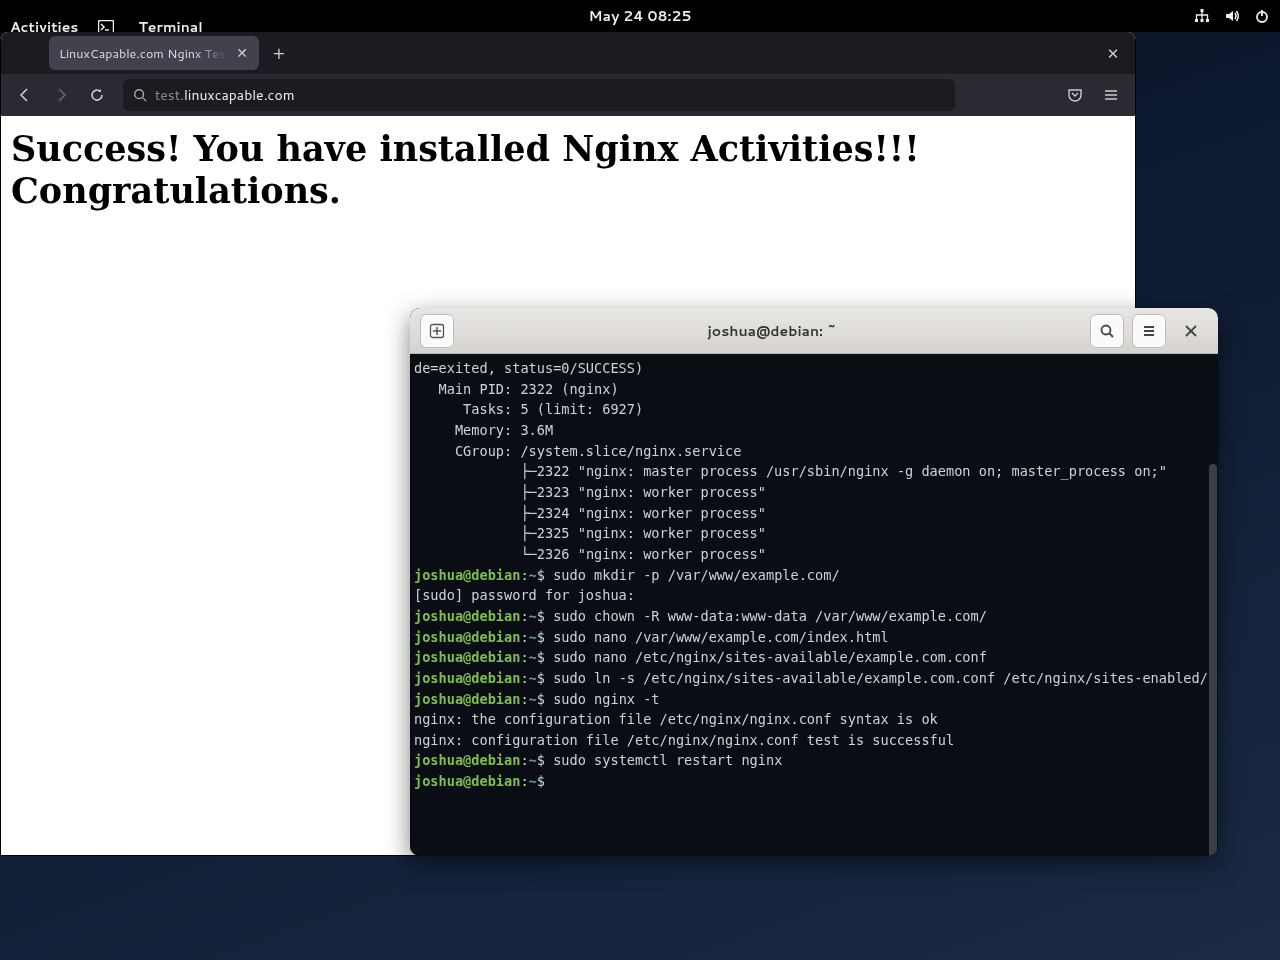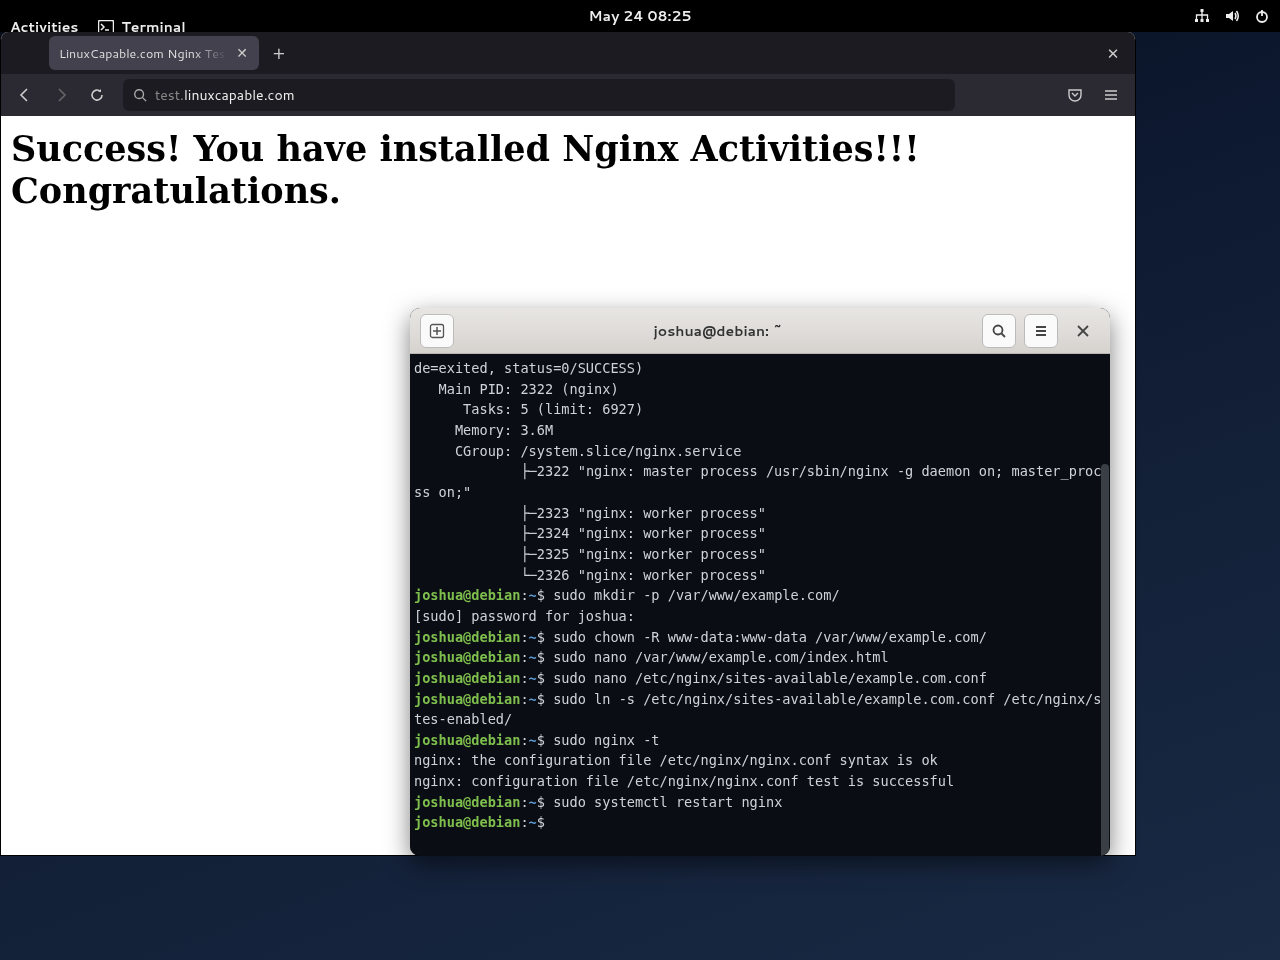--- a/index.html
+++ b/index.html
@@ -4,21 +4,21 @@
 <style>
   * { margin: 0; padding: 0; box-sizing: border-box; }
   html, body { width: 1280px; height: 960px; overflow: hidden; font-family: "Cantarell", "DejaVu Sans", sans-serif; }
   body { background: linear-gradient(160deg, #060b17 0%, #0d1930 40%, #1a2a44 100%); position: relative; }
 
   
   .topbar { height: 32px; background: #000; color: #eee; display: flex; align-items: center; padding: 0 10px; font-size: 14px; font-weight: 600; }
   .topbar .left { display: flex; align-items: flex-end; gap: 20px; margin-top: 22px; }
   .topbar .center { position: absolute; left: 50%; transform: translateX(-50%); }
   .topbar .right { margin-left: auto; display: flex; align-items: center; gap: 14px; }
-  .topbar .app { display: flex; align-items: center; gap: 7px; }
+  .topbar .app { display: flex; align-items: center; gap: 24px; }
   .topbar svg, .topbar .tray svg { display: block; }
 
   
   .firefox { position: absolute; top: 32px; left: 0; width: 1136px; height: 824px; background: #fff; display: flex; flex-direction: column; border-radius: 8px 8px 0 0; overflow: hidden; border: 1px solid #000; border-top: none; }
   .ff-tabbar { height: 42px; background: #1c1b22; display: flex; align-items: center; padding: 0 8px; gap: 6px; }
   .ff-spacer { width: 34px; }
   .ff-tab { background: #42414d; color: #ddd; height: 34px; border-radius: 6px; display: flex; align-items: center; padding: 0 8px 0 10px; gap: 6px; font-size: 12.5px; width: 210px; overflow: hidden; }
   .ff-tab .tab-title { flex: 1; white-space: nowrap; overflow: hidden; text-overflow: clip; mask-image: linear-gradient(to right, #000 80%, transparent 100%); -webkit-mask-image: linear-gradient(to right, #000 80%, transparent 100%); }
   .ff-tab .tab-close { width: 18px; height: 18px; display: flex; align-items: center; justify-content: center; color: #ccc; font-size: 14px; }
   .ff-newtab { color: #ccc; width: 28px; height: 28px; display: flex; align-items: center; justify-content: center; font-size: 18px; }
@@ -27,21 +27,21 @@
   .ff-btn { width: 32px; height: 32px; display: flex; align-items: center; justify-content: center; color: #ccc; border-radius: 4px; }
   .ff-btn.disabled { color: #666; }
   .ff-urlbar { flex: 1; height: 32px; background: #1c1b22; border-radius: 6px; display: flex; align-items: center; padding: 0 10px; gap: 8px; color: #ccc; font-size: 14px; margin: 0 100px 0 6px; }
   .ff-urlbar .url-sub { color: #888; }
   .ff-urlbar .url-main { color: #eee; }
   .ff-right { display: flex; align-items: center; gap: 4px; }
   .ff-content { flex: 1; background: #fff; padding: 12px 10px; font-family: Georgia, "DejaVu Serif", serif; }
   .ff-content h1 { font-size: 35px; font-weight: 700; line-height: 1.2; color: #000; }
 
   
-  .terminal { position: absolute; top: 308px; left: 410px; width: 700px; height: 548px; background: #0a0e14; border-radius: 10px; overflow: hidden; box-shadow: 0 8px 24px rgba(0,0,0,0.5); display: flex; flex-direction: column; }
+  .terminal { position: absolute; top: 308px; left: 410px; width: 808px; height: 548px; background: #0a0e14; border-radius: 10px; overflow: hidden; box-shadow: 0 8px 24px rgba(0,0,0,0.5); display: flex; flex-direction: column; }
   .term-header { height: 46px; background: linear-gradient(#e8e6e3, #d6d3cf); display: flex; align-items: center; padding: 0 10px; gap: 8px; border-bottom: 1px solid #b8b5b1; }
   .term-hbtn { width: 34px; height: 34px; background: #fafafa; border: 1px solid #bbb; border-radius: 6px; display: flex; align-items: center; justify-content: center; color: #444; box-shadow: inset 0 1px 0 #fff; }
   .term-hbtn.plain { background: transparent; border: none; box-shadow: none; }
   .term-title { flex: 1; text-align: center; font-size: 14px; font-weight: 600; color: #333; }
   .term-body { flex: 1; background: #0a0e14; color: #cfd3d7; font-family: "DejaVu Sans Mono", "Liberation Mono", monospace; font-size: 13.6px; line-height: 1.52; padding: 4px 0 4px 4px; overflow: hidden; position: relative; }
   .term-body .scroll-thumb { position: absolute; right: 1px; top: 110px; width: 8px; height: 400px; background: #3a3f46; border-radius: 4px; }
   .term-line { white-space: pre-wrap; word-break: break-all; }
   .p-user { color: #7fbf4d; font-weight: bold; }
   .p-colon { color: #cfd3d7; }
   .p-path { color: #5c9ad4; font-weight: bold; }

